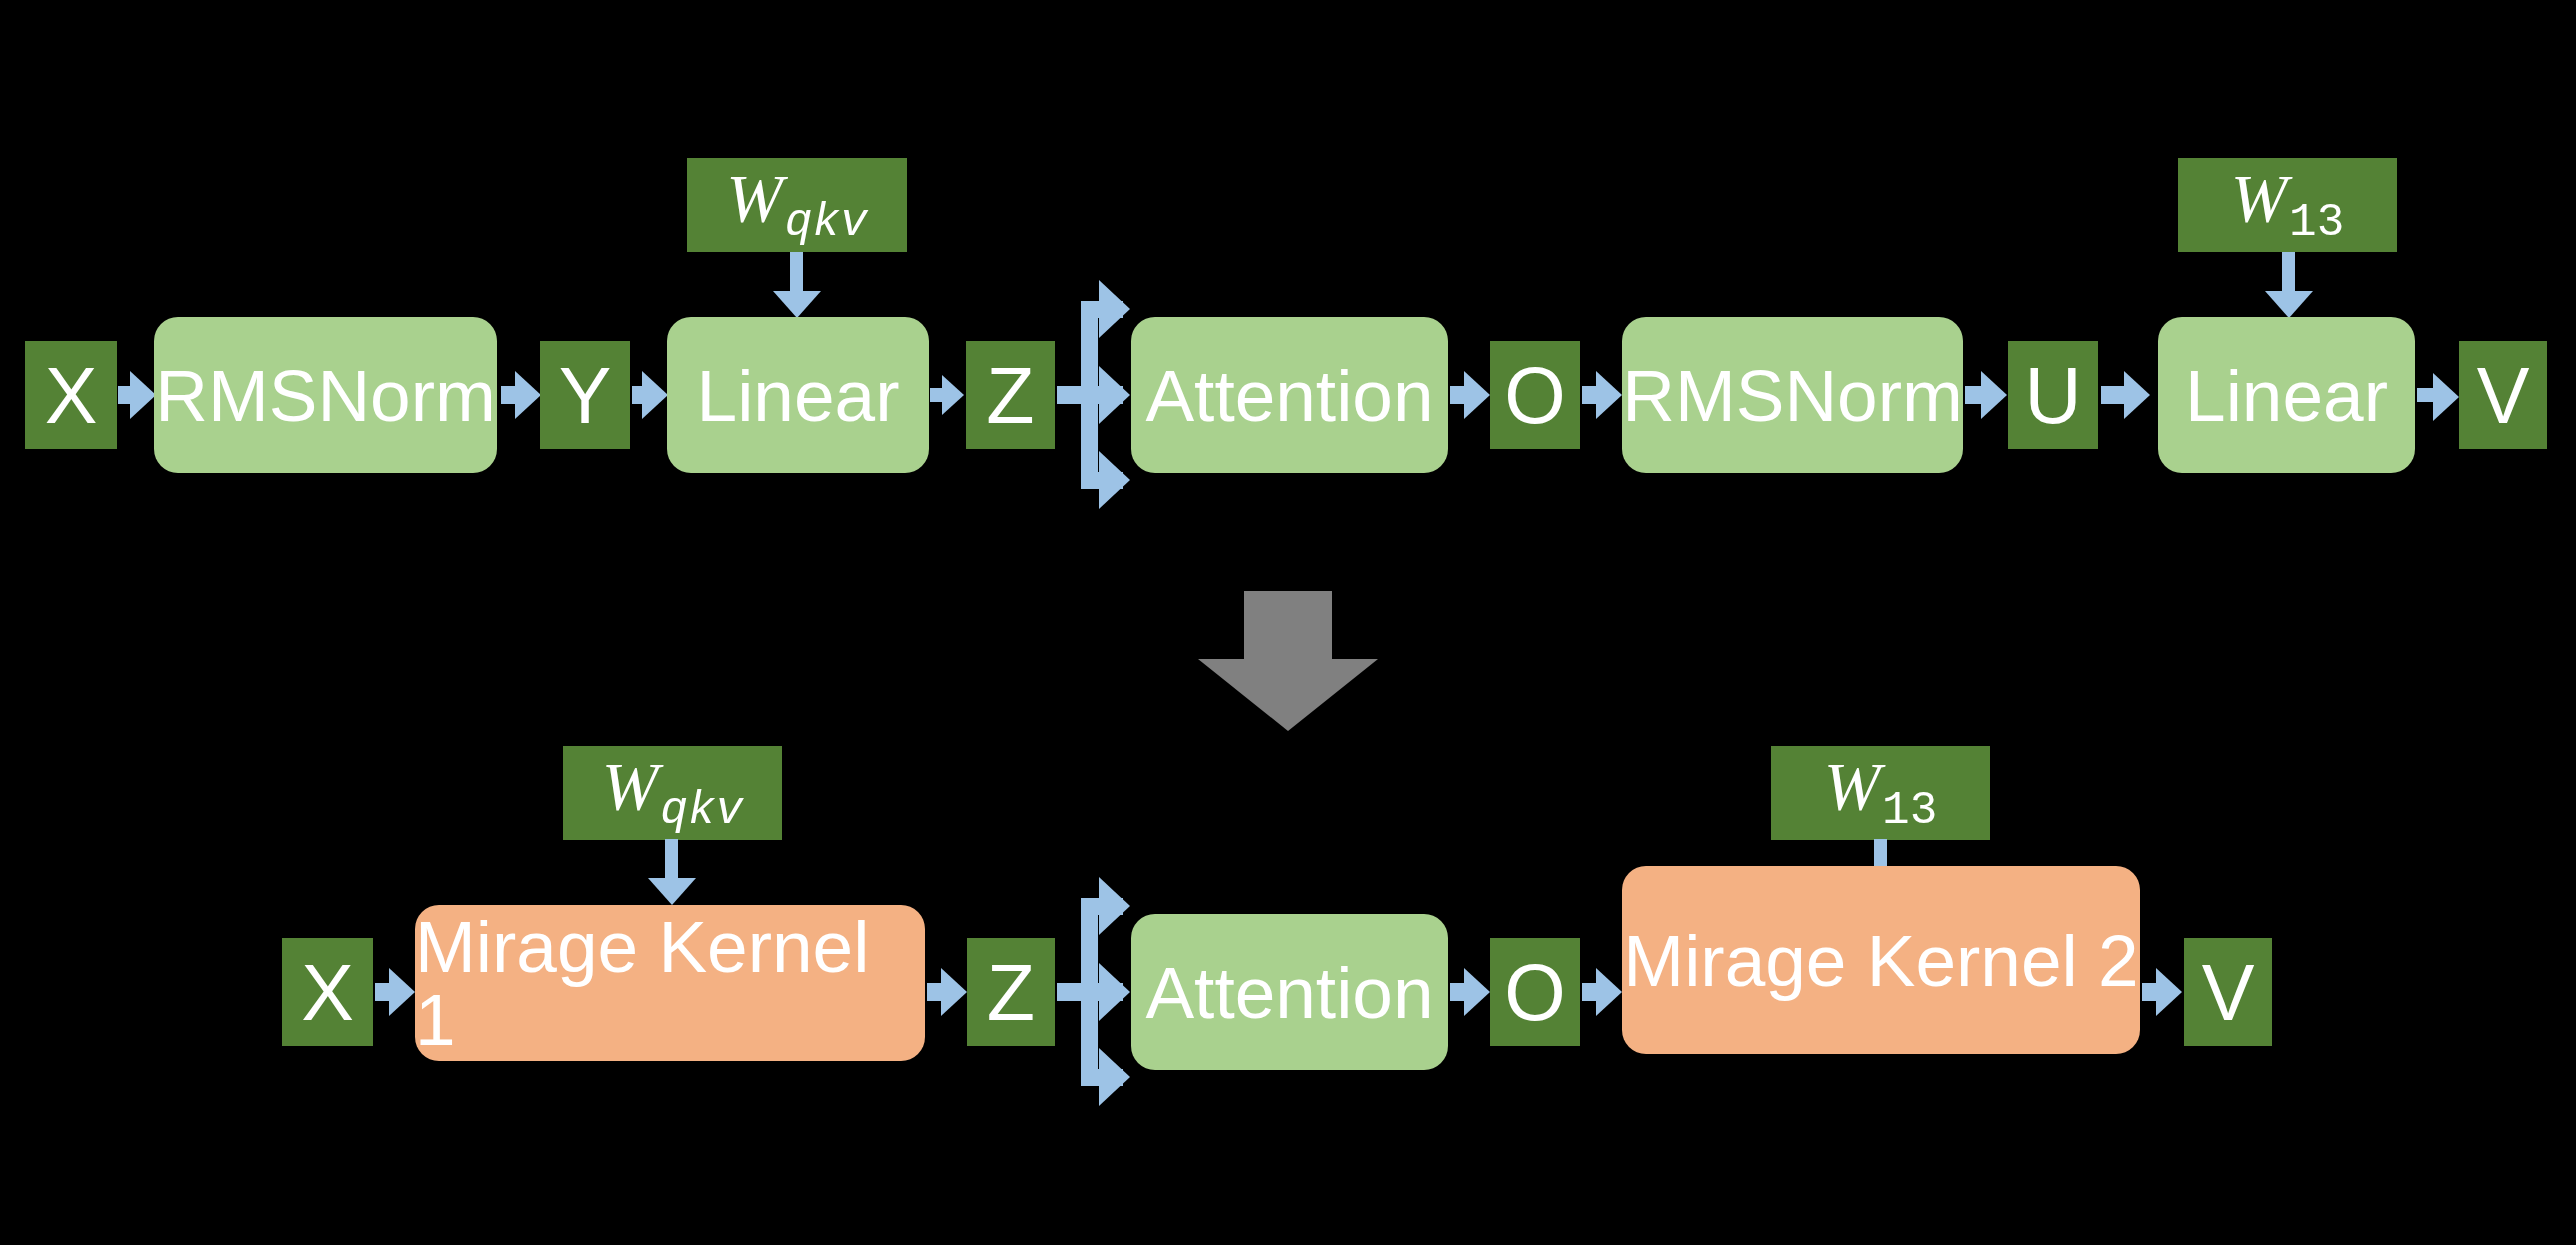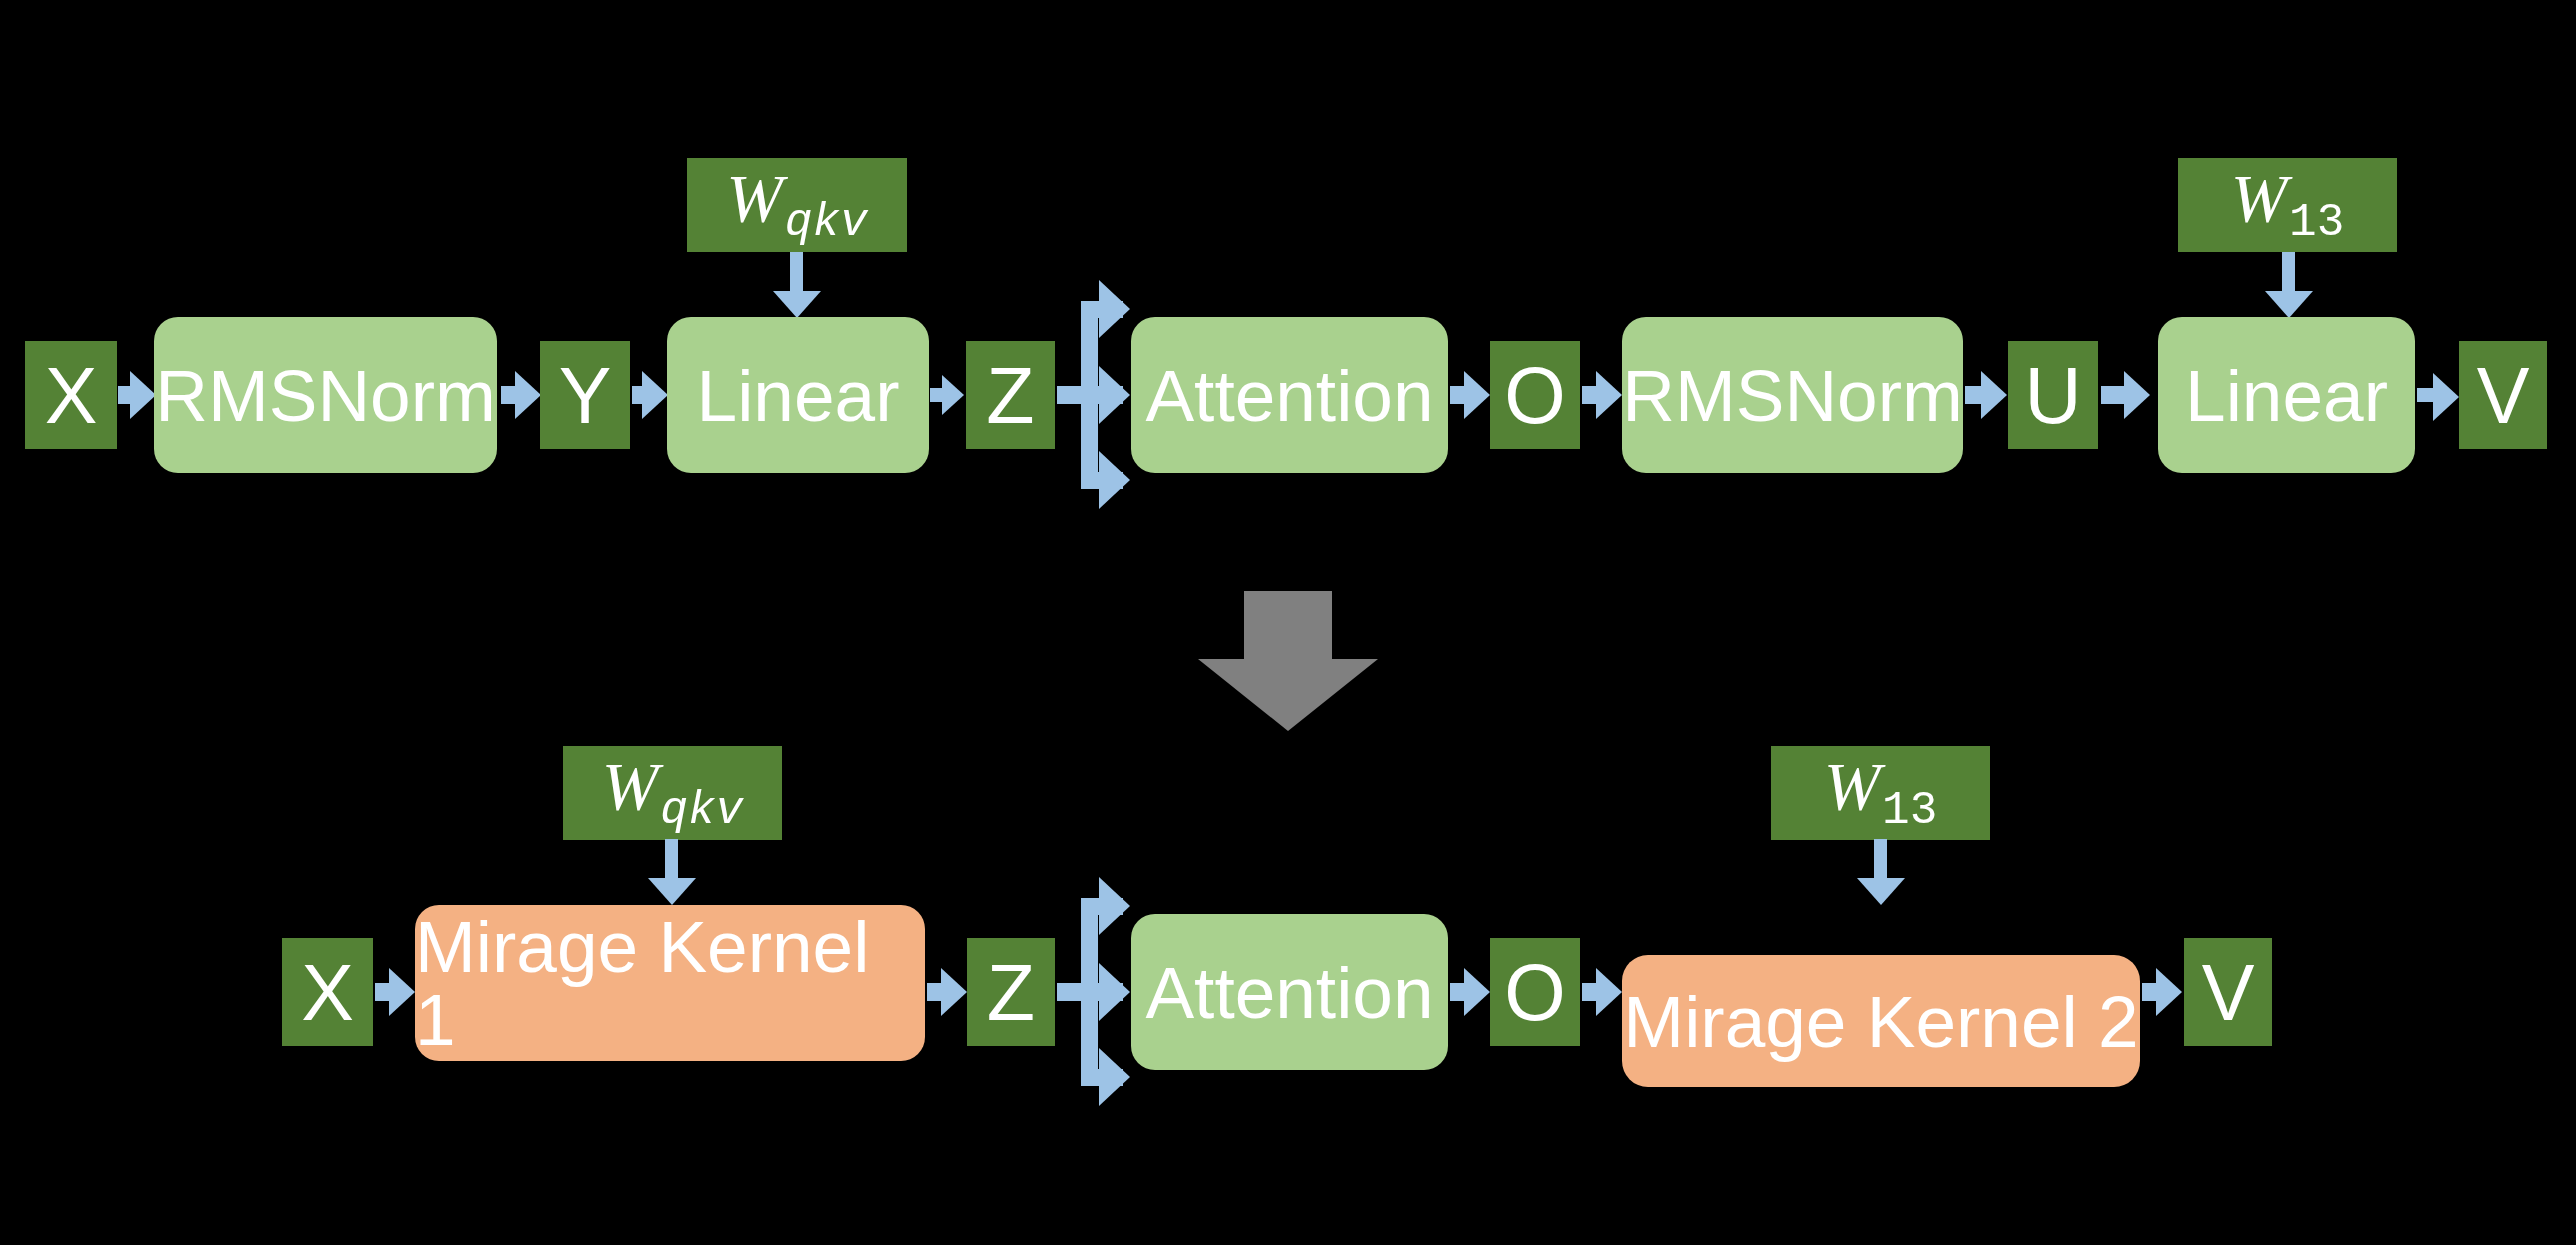--- a/index.html
+++ b/index.html
@@ -249,21 +249,21 @@
   <div class="node weight" style="left:1771px;top:746px;width:219px;height:94px;">
     <span>
       <span>W</span><span class="sub supright">13</span>
     </span>
   </div>
   <div class="varrow" style="left:1868px;top:839px;width:26px;height:66px;">
     <div class="shaft" style="left:6.4px;top:0;width:13px;height:40px;"></div>
     <div class="head" style="left:-11px;top:39px;"></div>
   </div>
 
-  <div class="node kernel" style="left:1622px;top:955px;width:518px;height:132px;border-radius:26px;">
+  <div class="node kernel" style="left:1622px;top:866px;width:518px;height:188px;">
     <span>Mirage Kernel 2</span>
   </div>
 
   <div class="harrow" style="left:2142px;top:992px;width:42px;">
     <div class="shaft" style="left:0;top:-9.2px;width:16.5px;height:18.4px;"></div>
     <div class="head" style="left:13.8px;top:-24px;"></div>
   </div>
 
   <div class="node tensor" style="left:2184px;top:938px;width:88px;height:108px;">
     <span>V</span>

